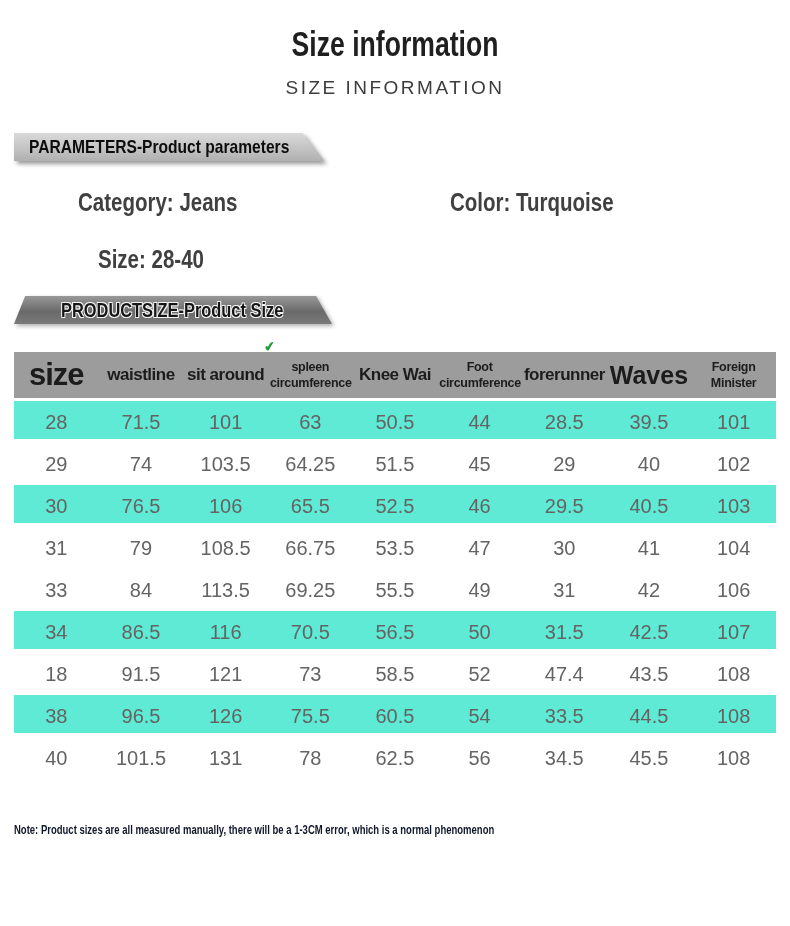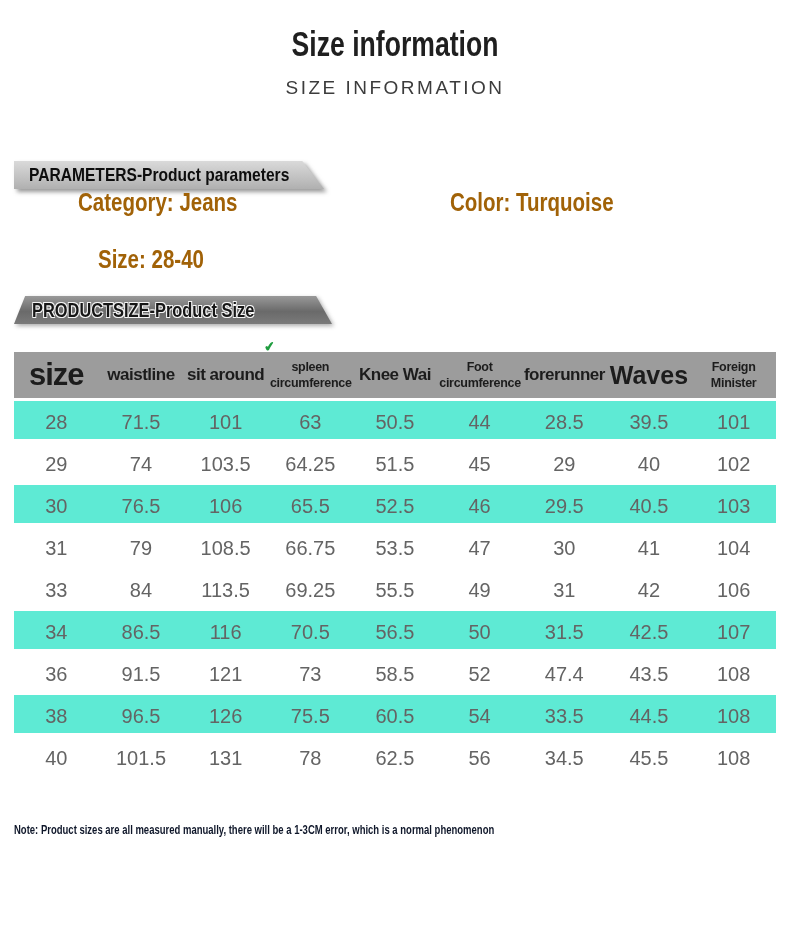--- a/index.html
+++ b/index.html
@@ -23,33 +23,33 @@
   .banner-wrap.b1 { top:133px; filter:drop-shadow(3px 3px 2px rgba(70,70,70,0.55)); }
   .banner-wrap.b2 { top:296px; filter:drop-shadow(2px 2px 2px rgba(70,70,70,0.45)); }
   .banner {
     height:28px; display:flex; align-items:center;
     font-weight:700; color:#0d0d0d;
   }
   .banner.light {
     width:295px; padding-left:15px; font-size:19px;
     background:linear-gradient(180deg,#dadada 0%,#bdbdbd 70%,#b0b0b0 100%);
     clip-path:polygon(0 0, 93% 0, 100% 100%, 0 100%);
-    margin-top:28px;
   }
   .banner.dark {
     width:300px; padding-left:18px; font-size:20px;
     background:linear-gradient(180deg,#999999 0%,#6a6a6a 55%,#7a7a7a 100%);
     clip-path:polygon(3.5% 0, 95% 0, 100% 100%, 0 100%);
+    justify-content:flex-end;
   }
   .banner.dark .cond {
     color:#161616;
     text-shadow:-1px -1px 0 #f4f4f4, 1px -1px 0 #f4f4f4, -1px 1px 0 #f4f4f4, 1px 1px 0 #f4f4f4;
   }
 
-  .param-line { position:absolute; font-size:25px; font-weight:700; color:#a16207; }
+  .param-line { position:absolute; font-size:25px; font-weight:700; color:#404040; }
   .param-category { top:188px; left:78px; }
   .param-color    { top:188px; left:450px; }
   .param-size     { top:245px; left:98px; }
 
   .check-icon {
     position:absolute; top:339px; left:264px; font-size:13px; font-weight:700;
     color:#1f9d3f; transform:rotate(-8deg);
   }
 
   table.size-table {
@@ -185,21 +185,21 @@
         <td>86.5</td>
         <td>116</td>
         <td>70.5</td>
         <td>56.5</td>
         <td>50</td>
         <td>31.5</td>
         <td>42.5</td>
         <td>107</td>
       </tr>
       <tr>
-        <td>36</td>
+        <td>18</td>
         <td>91.5</td>
         <td>121</td>
         <td>73</td>
         <td>58.5</td>
         <td>52</td>
         <td>47.4</td>
         <td>43.5</td>
         <td>108</td>
       </tr>
       <tr class="row-shaded">

